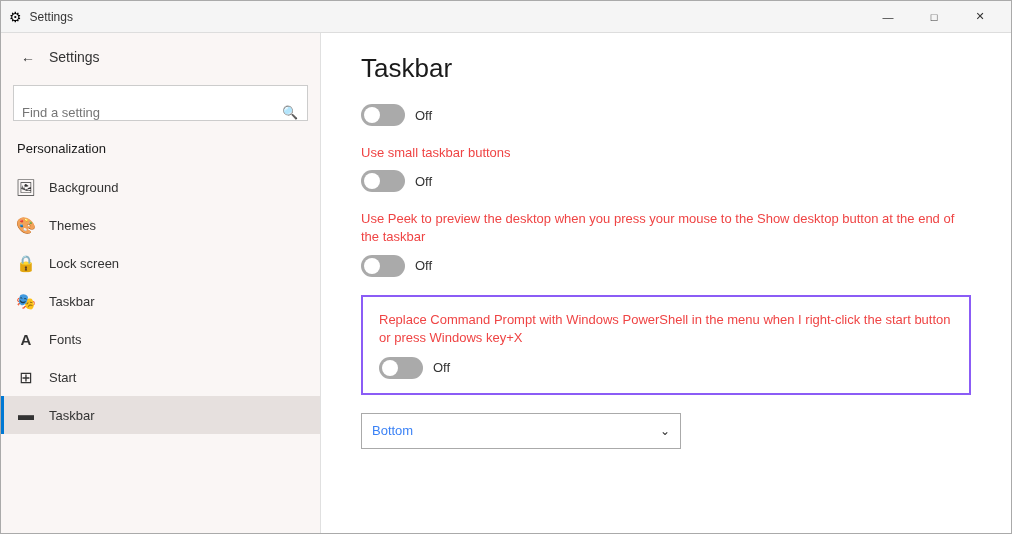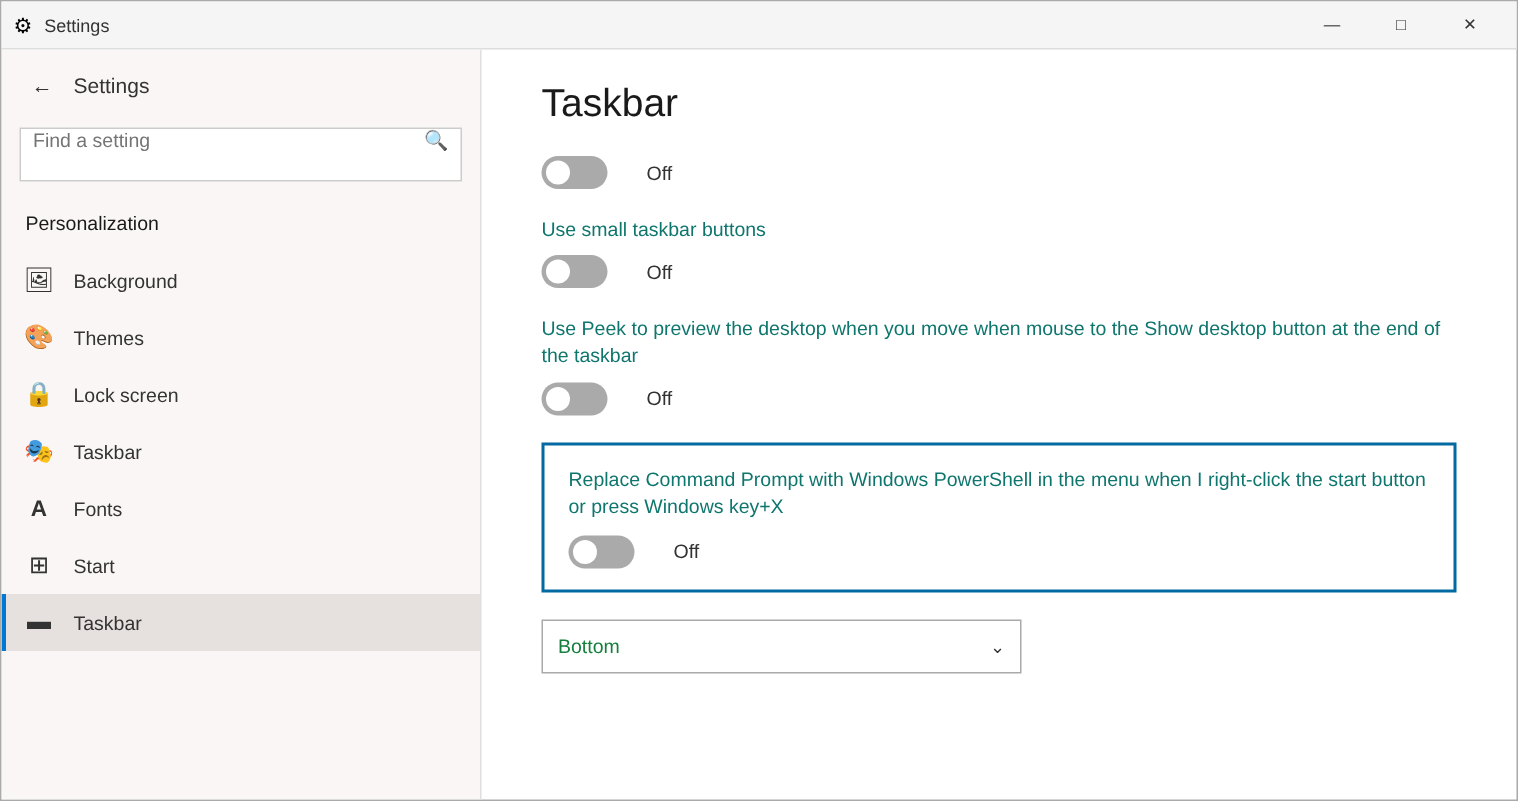--- a/index.html
+++ b/index.html
@@ -85,21 +85,21 @@
       padding: 4px;
     }
     .app-title {
       font-size: 14px;
       font-weight: 400;
       color: #333;
     }
     .search-box {
       margin: 4px 12px 12px 12px;
       display: flex;
-      align-items: flex-start;
+      align-items: flex-end;
       border: 1px solid #ccc;
       background: #fff;
       height: 36px;
       padding: 0 8px;
     }
     .search-input {
       border: none;
       outline: none;
       flex: 1;
       font-size: 13px;
@@ -152,28 +152,28 @@
       font-size: 26px;
       font-weight: 300;
       color: #1a1a1a;
       margin-bottom: 20px;
     }
     .setting-group {
       margin-bottom: 18px;
     }
     .setting-label {
       font-size: 13px;
-      color: #0f766e;
+      color: #ef4444;
       margin-bottom: 8px;
       line-height: 1.4;
     }
     .toggle-row {
       display: flex;
       align-items: center;
-      gap: 26px;
+      gap: 10px;
     }
     .toggle {
       width: 44px;
       height: 22px;
       border-radius: 11px;
       background: #aaa;
       position: relative;
       cursor: pointer;
       flex-shrink: 0;
     }
@@ -188,40 +188,40 @@
       top: 3px;
       left: 3px;
       transition: left 0.2s;
     }
     .toggle.on::after { left: 25px; }
     .toggle-label {
       font-size: 13px;
       color: #333;
     }
     .highlighted-box {
-      border: 2px solid #0369a1;
+      border: 2px solid #8b5cf6;
       padding: 14px 16px;
       margin-bottom: 18px;
     }
     .dropdown-row {
       margin-top: 8px;
     }
     .dropdown {
       width: 320px;
       height: 36px;
       border: 1px solid #aaa;
       background: #fff;
       padding: 0 10px;
       font-size: 13px;
       display: flex;
       align-items: center;
       justify-content: space-between;
       cursor: pointer;
     }
-    .dropdown-text { color: #15803d; }
+    .dropdown-text { color: #3b82f6; }
     .dropdown-chevron { color: #333; font-size: 12px; }
   </style>
 </head>
 <body>
 
 <div class="window">
 
   <div class="title-bar">
     <div class="title-bar-left">
       <span style="font-size:14px;">⚙</span>
@@ -289,21 +289,21 @@
 
       <div class="setting-group">
         <div class="setting-label">Use small taskbar buttons</div>
         <div class="toggle-row">
           <div class="toggle"></div>
           <span class="toggle-label">Off</span>
         </div>
       </div>
 
       <div class="setting-group">
-        <div class="setting-label">Use Peek to preview the desktop when you move when mouse to the Show desktop button at the end of the taskbar</div>
+        <div class="setting-label">Use Peek to preview the desktop when you press your mouse to the Show desktop button at the end of the taskbar</div>
         <div class="toggle-row">
           <div class="toggle"></div>
           <span class="toggle-label">Off</span>
         </div>
       </div>
 
       <div class="highlighted-box">
         <div class="setting-label">Replace Command Prompt with Windows PowerShell in the menu when I right-click the start button or press Windows key+X</div>
         <div class="toggle-row" style="margin-top:10px;">
           <div class="toggle"></div>

